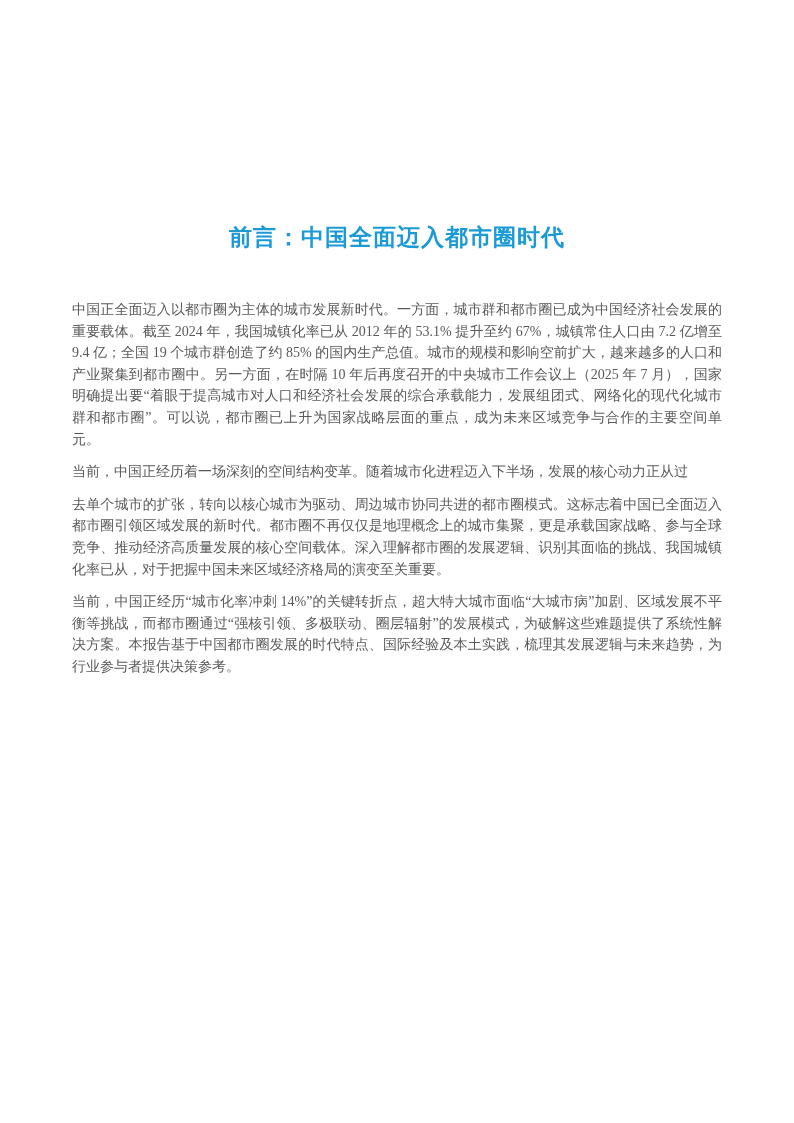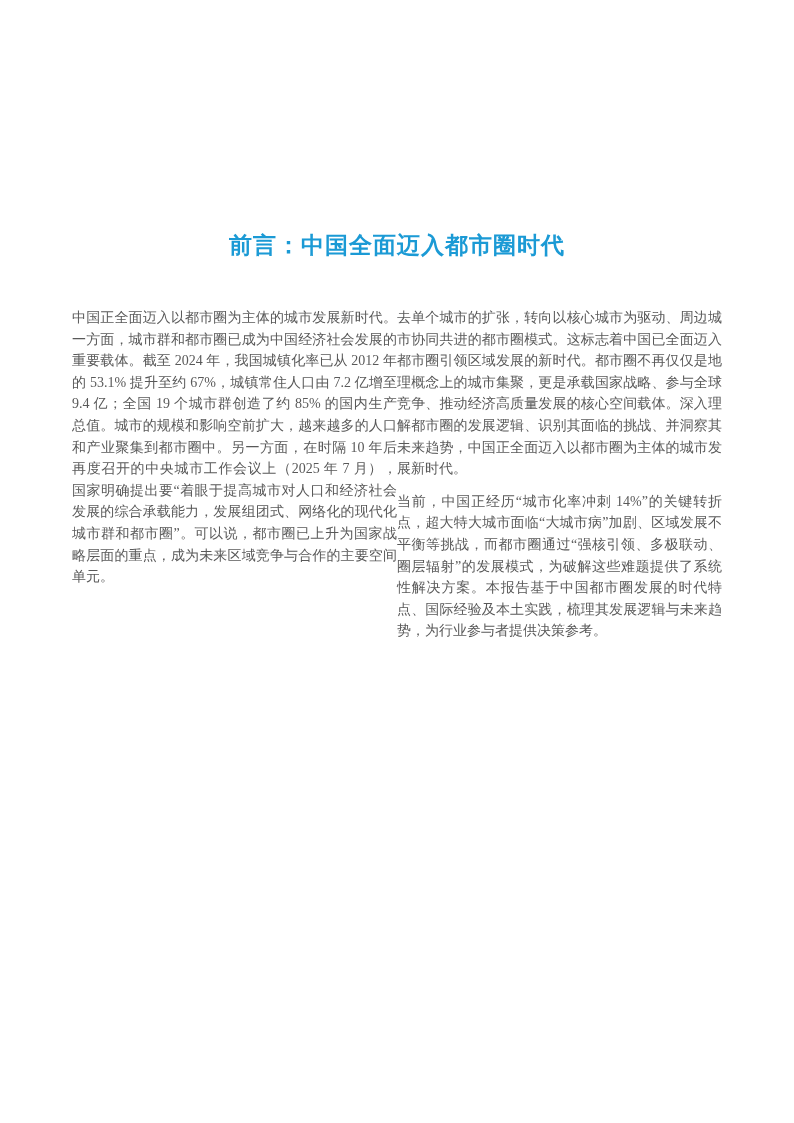--- a/index.html
+++ b/index.html
@@ -1,21 +1,21 @@
 <!DOCTYPE html>
 <html style="--accent: #1b9ad5; --body: #595959; --footer: #8c8c8c; --pagenum: #6b6b6b; --bg: #ffffff;"><head>
 <meta charset="utf-8">
 <style>
   * { margin: 0; padding: 0; box-sizing: border-box; }
   html, body { background: #ffffff; }
   .page {
     position: relative;
     width: 794px;
     height: 803px;
-    margin: 8px auto;
+    margin: 0 auto;
     background: var(--bg, #ffffff);
     overflow: hidden;
   }
   .doc-title {
     position: absolute;
     top: 222px;
     left: 72px;
     width: 650px;
     text-align: center;
     font-family: "Liberation Sans", "DejaVu Sans", sans-serif;
@@ -23,20 +23,21 @@
     font-weight: 700;
     letter-spacing: 1px;
     color: var(--accent, #1b9ad5);
   }
   .content {
     position: absolute;
     top: 299px;
     left: 72px;
     width: 650px;
     display: flex;
+    flex-direction: column;
   }
   .col { flex: 1 1 0; min-width: 0; }
   .col p {
     font-family: "Liberation Serif", "DejaVu Serif", serif;
     font-size: 14px;
     line-height: 21.6px;
     text-align: justify;
     color: var(--body, #595959);
     margin: 0 0 11px 0;
   }
@@ -62,23 +63,24 @@
 </head>
 <body>
 
 <div class="page">
 
   <h1 class="doc-title">前言：中国全面迈入都市圈时代</h1>
 
   <div class="content">
     <div class="col">
       <p>中国正全面迈入以都市圈为主体的城市发展新时代。一方面，城市群和都市圈已成为中国经济社会发展的重要载体。截至 2024 年，我国城镇化率已从 2012 年的 53.1% 提升至约 67%，城镇常住人口由 7.2 亿增至 9.4 亿；全国 19 个城市群创造了约 85% 的国内生产总值。城市的规模和影响空前扩大，越来越多的人口和产业聚集到都市圈中。另一方面，在时隔 10 年后再度召开的中央城市工作会议上（2025 年 7 月），国家明确提出要“着眼于提高城市对人口和经济社会发展的综合承载能力，发展组团式、网络化的现代化城市群和都市圈”。可以说，都市圈已上升为国家战略层面的重点，成为未来区域竞争与合作的主要空间单元。</p>
+      <p>当前，中国正经历着一场深刻的空间结构变革。随着城市化进程迈入下半场，发展的核心动力正从过</p>
     </div>
     <div class="col">
-      <p>去单个城市的扩张，转向以核心城市为驱动、周边城市协同共进的都市圈模式。这标志着中国已全面迈入都市圈引领区域发展的新时代。都市圈不再仅仅是地理概念上的城市集聚，更是承载国家战略、参与全球竞争、推动经济高质量发展的核心空间载体。深入理解都市圈的发展逻辑、识别其面临的挑战、并洞察其未来趋势，中国正全面迈入以都市圈为主体的城市发展新时代。</p>
+      <p>去单个城市的扩张，转向以核心城市为驱动、周边城市协同共进的都市圈模式。这标志着中国已全面迈入都市圈引领区域发展的新时代。都市圈不再仅仅是地理概念上的城市集聚，更是承载国家战略、参与全球竞争、推动经济高质量发展的核心空间载体。深入理解都市圈的发展逻辑、识别其面临的挑战、我国城镇化率已从，对于把握中国未来区域经济格局的演变至关重要。</p>
       <p>当前，中国正经历“城市化率冲刺 14%”的关键转折点，超大特大城市面临“大城市病”加剧、区域发展不平衡等挑战，而都市圈通过“强核引领、多极联动、圈层辐射”的发展模式，为破解这些难题提供了系统性解决方案。本报告基于中国都市圈发展的时代特点、国际经验及本土实践，梳理其发展逻辑与未来趋势，为行业参与者提供决策参考。</p>
     </div>
   </div>
 
   <div class="footer">
     <span class="footer-title">而都市圈通过，谁在领跑？</span>
     <span class="footer-page">02</span>
   </div>
 
 </div>

